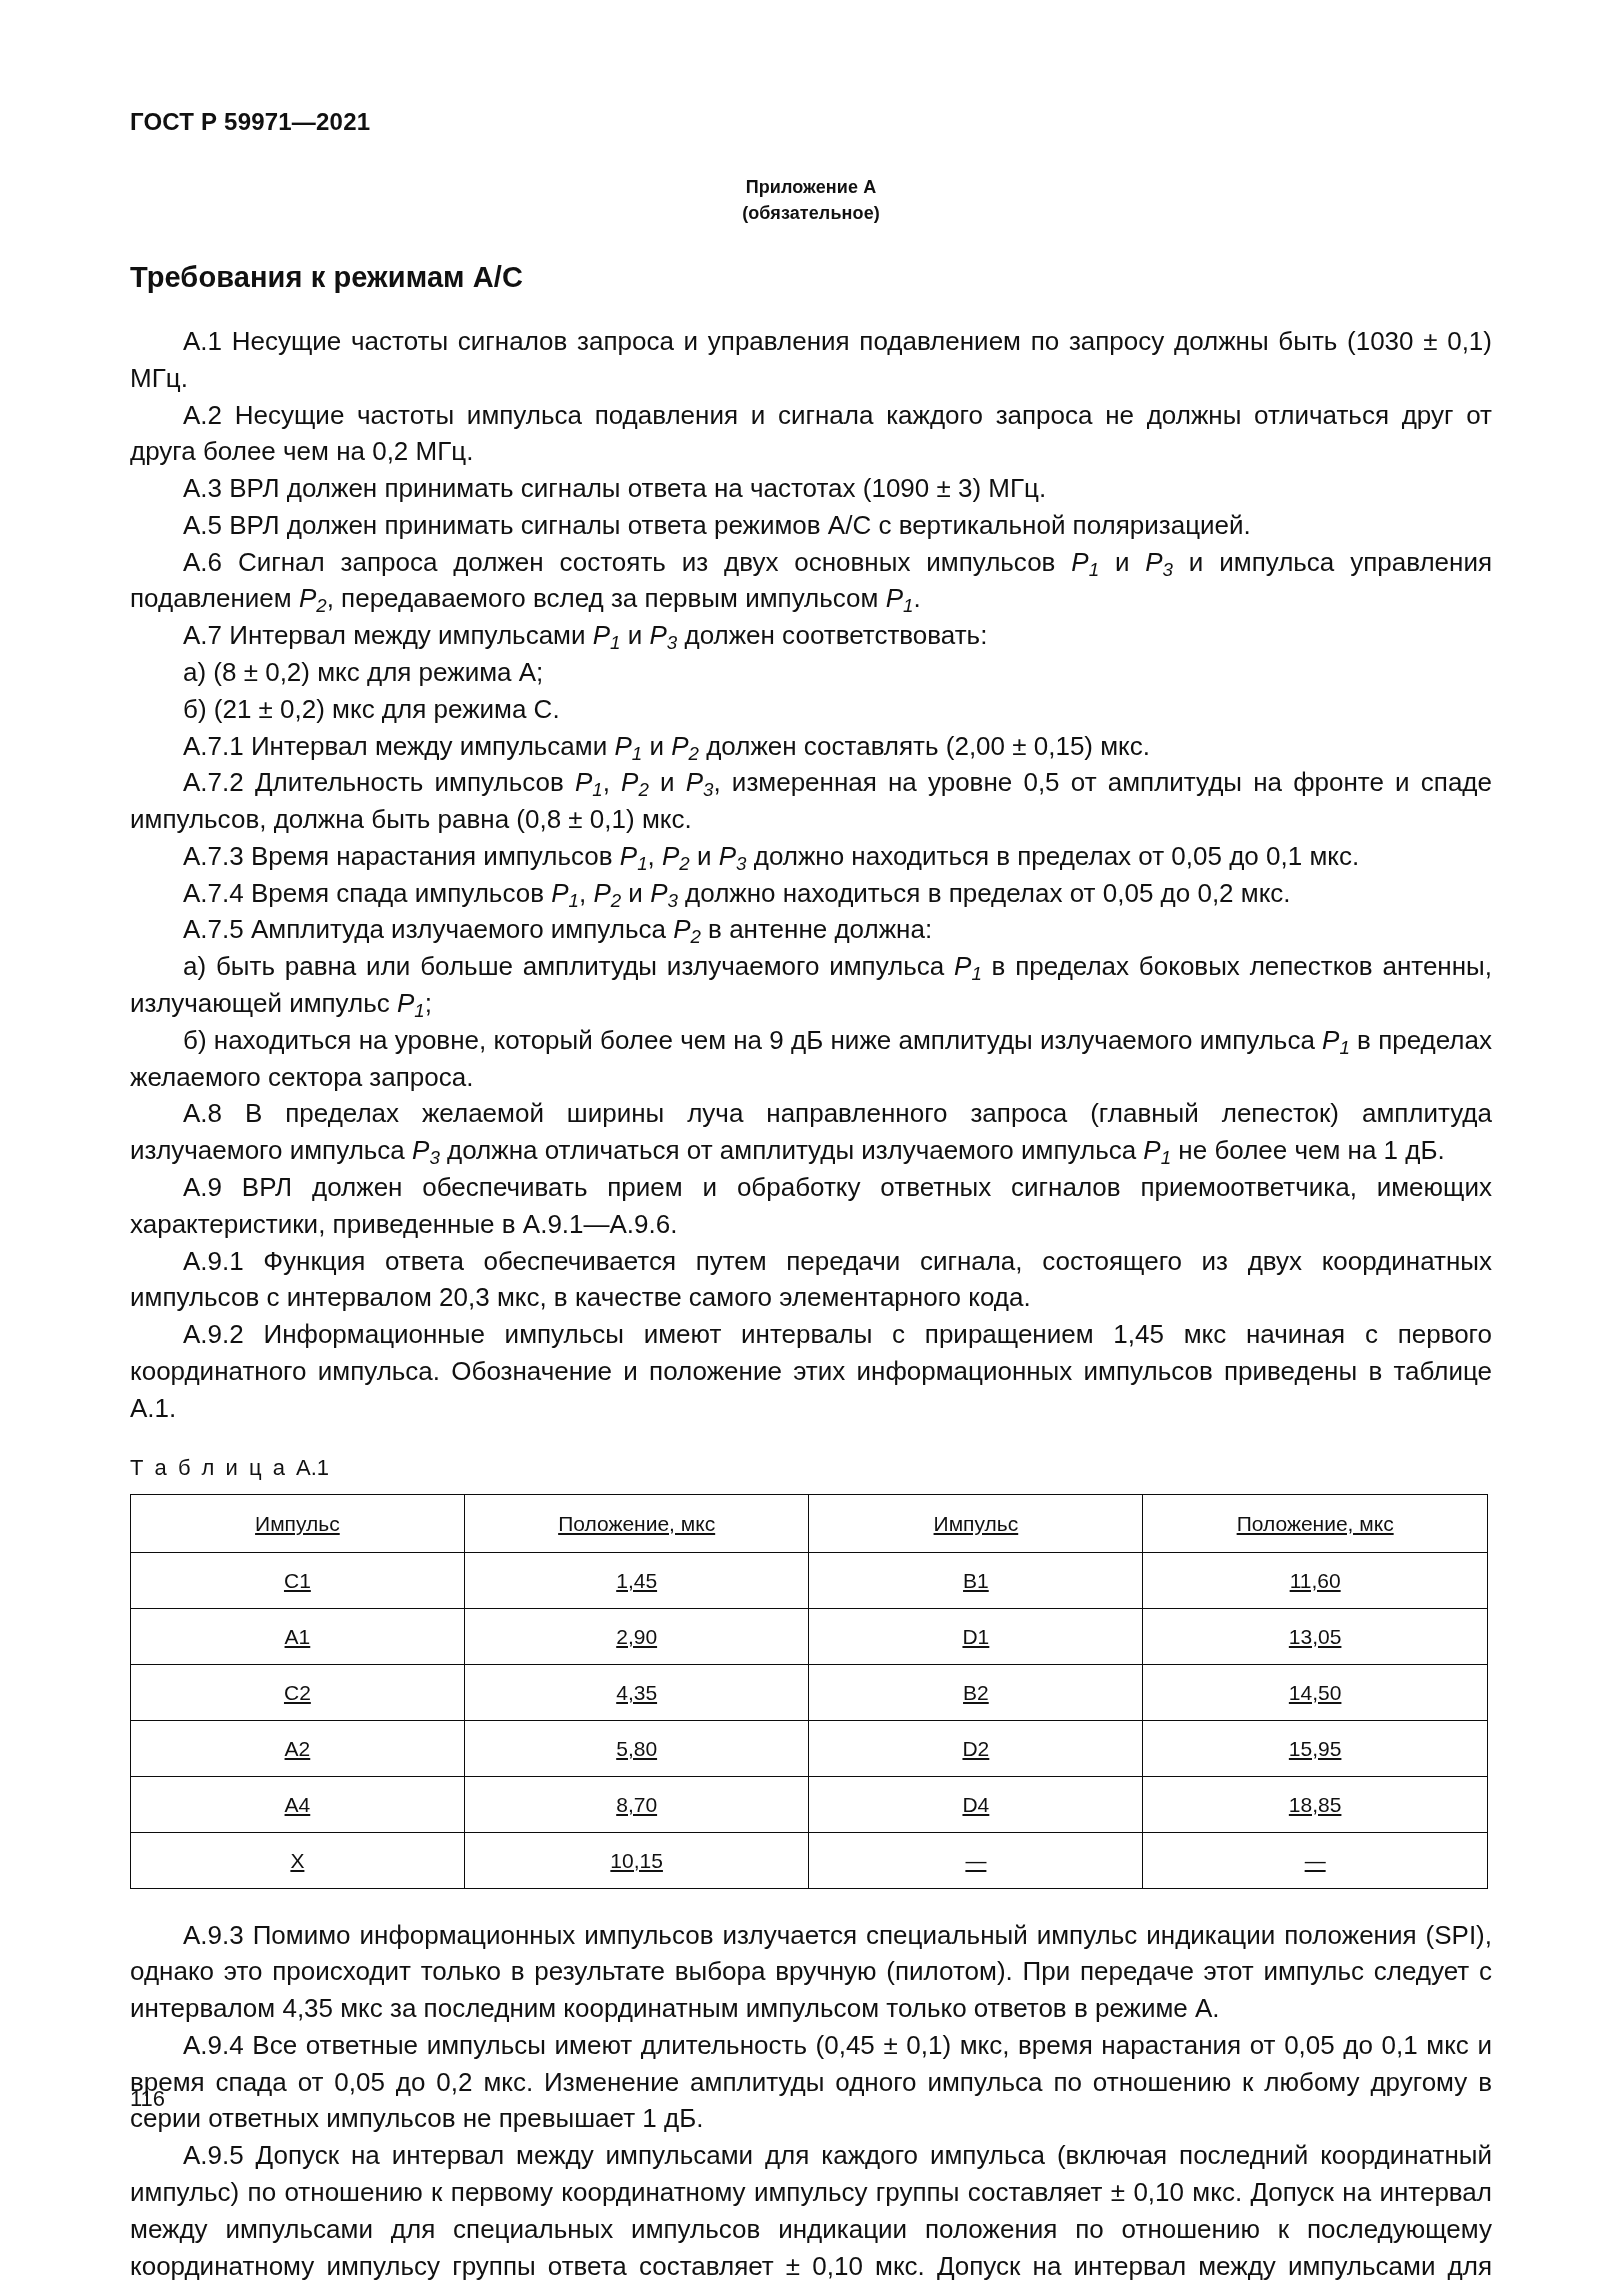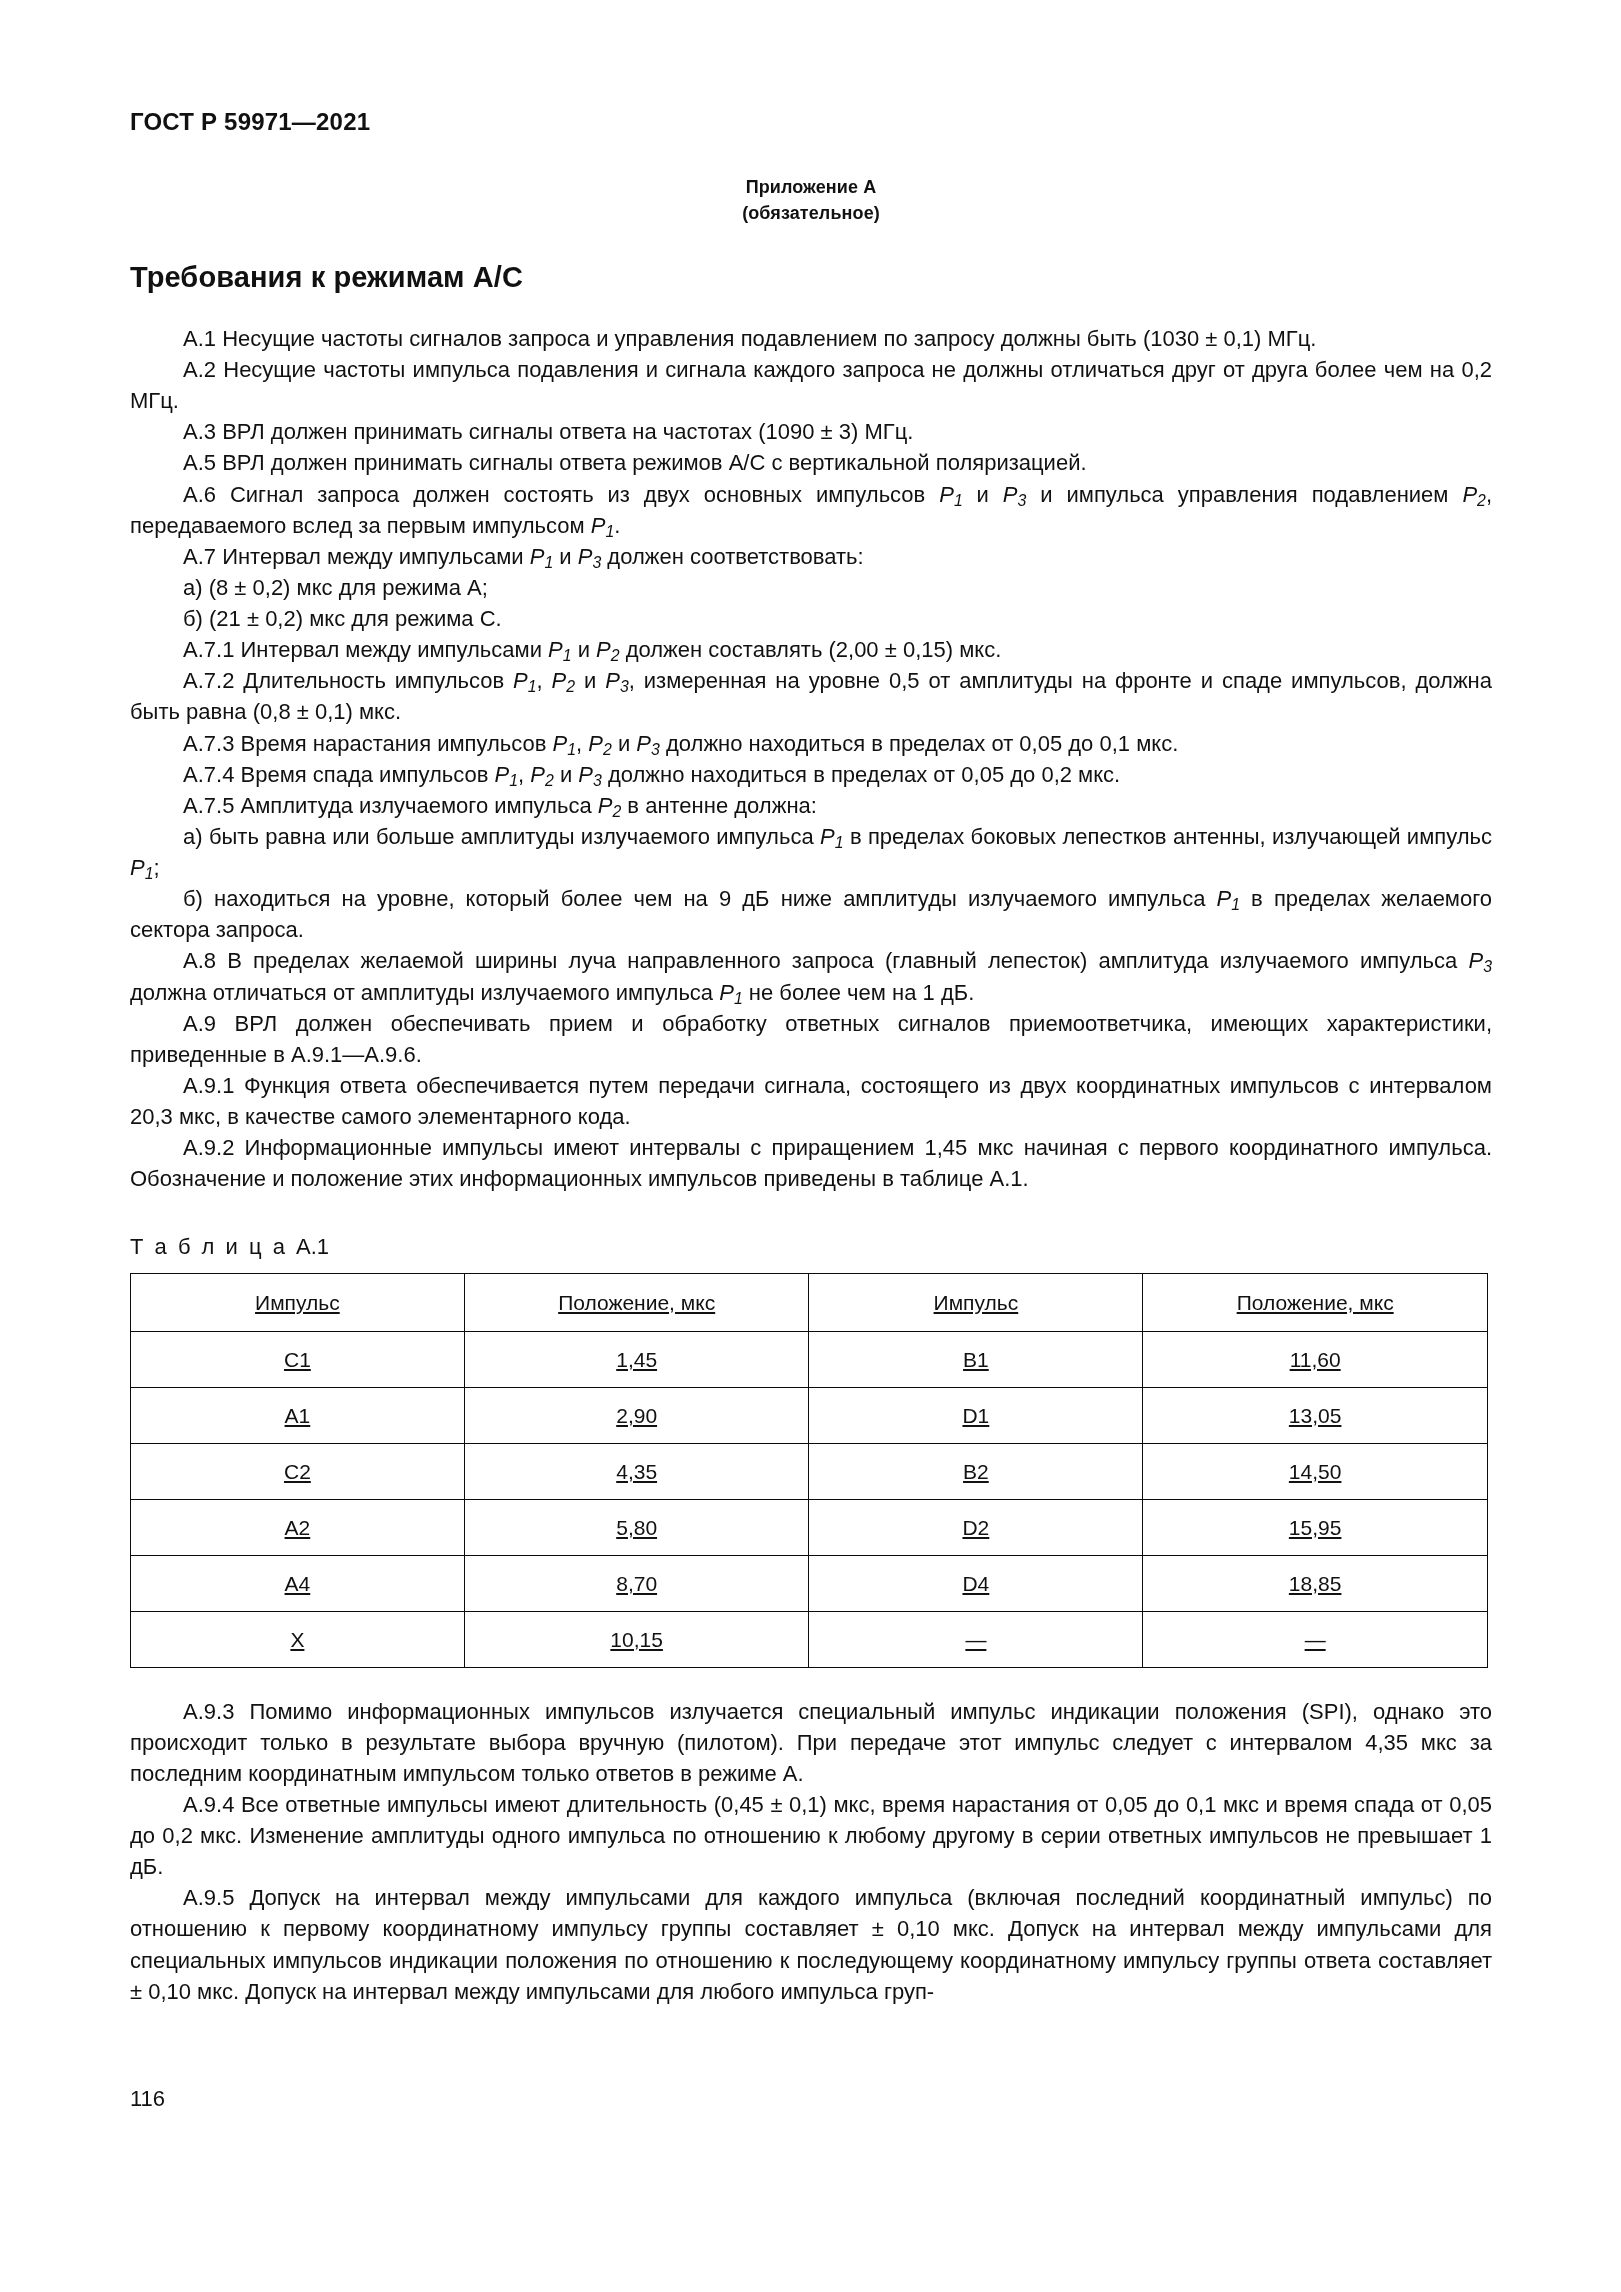--- a/index.html
+++ b/index.html
@@ -46,21 +46,21 @@
   }
   .section-title {
     text-align: left;
     font-size: 29px;
     font-weight: bold;
     margin-top: 35px;
     letter-spacing: 0.1px;
   }
   .body-text {
     margin-top: 29px;
-    font-size: 22px;
+    font-size: 26px;
     line-height: 1.415;
     text-align: justify;
     text-justify: inter-word;
     hyphens: manual;
   }
   .body-text p {
     margin: 0;
     text-indent: 53px;
   }
   .body-text p.listitem {
@@ -68,21 +68,21 @@
   }
   var {
     font-style: italic;
   }
   sub {
     font-size: 0.72em;
     line-height: 0;
     vertical-align: -0.28em;
   }
   .tbl-caption {
-    margin-top: 40px;
+    margin-top: 29px;
     font-size: 22px;
     letter-spacing: 2.5px;
   }
   .tbl-caption .cap-num {
     letter-spacing: 0;
   }
   table.data {
     margin-top: 12.7px;
     border-collapse: collapse;
     width: 1358px;

